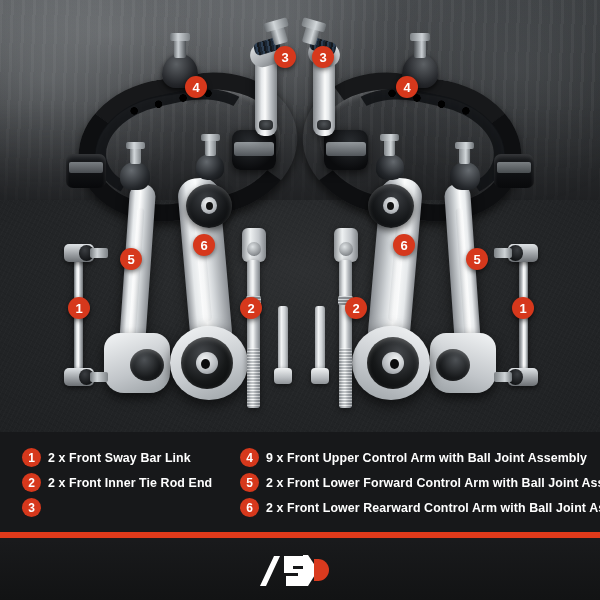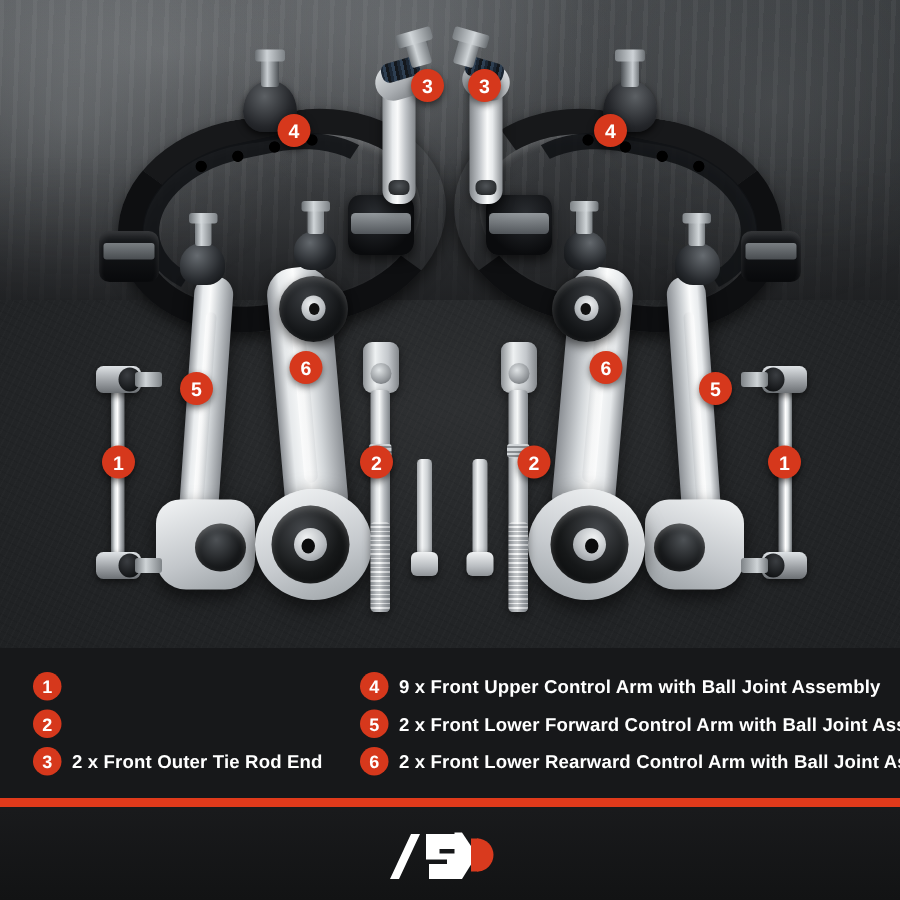--- a/index.html
+++ b/index.html
@@ -358,27 +358,28 @@
         <div class="badge photo" style="left: 68px; top: 297px; background: rgb(214, 56, 28);">1</div>
         <div class="badge photo" style="left: 512px; top: 297px; background: rgb(214, 56, 28);">1</div>
         <div class="badge photo" style="left: 240px; top: 297px; background: rgb(214, 56, 28);">2</div>
         <div class="badge photo" style="left: 345px; top: 297px; background: rgb(214, 56, 28);">2</div>
       </div>
   </div>
 
   <div id="legend">
       <div class="lrow" style="left: 22px; top: 16px;">
         <div class="lbadge" style="background: rgb(214, 56, 28);">1</div>
+        <div class="ltext">2 x Front Sway Bar Link</div>
       </div>
       <div class="lrow" style="left: 22px; top: 41px;">
         <div class="lbadge" style="background: rgb(214, 56, 28);">2</div>
+        <div class="ltext">2 x Front Inner Tie Rod End</div>
       </div>
       <div class="lrow" style="left: 22px; top: 66px;">
         <div class="lbadge" style="background: rgb(214, 56, 28);">3</div>
-        <div class="ltext">2 x Front Outer Tie Rod End</div>
       </div>
       <div class="lrow" style="left: 240px; top: 16px;">
         <div class="lbadge" style="background: rgb(214, 56, 28);">4</div>
         <div class="ltext">9 x Front Upper Control Arm with Ball Joint Assembly</div>
       </div>
       <div class="lrow" style="left: 240px; top: 41px;">
         <div class="lbadge" style="background: rgb(214, 56, 28);">5</div>
         <div class="ltext">2 x Front Lower Forward Control Arm with Ball Joint Assembly</div>
       </div>
       <div class="lrow" style="left: 240px; top: 66px;">

